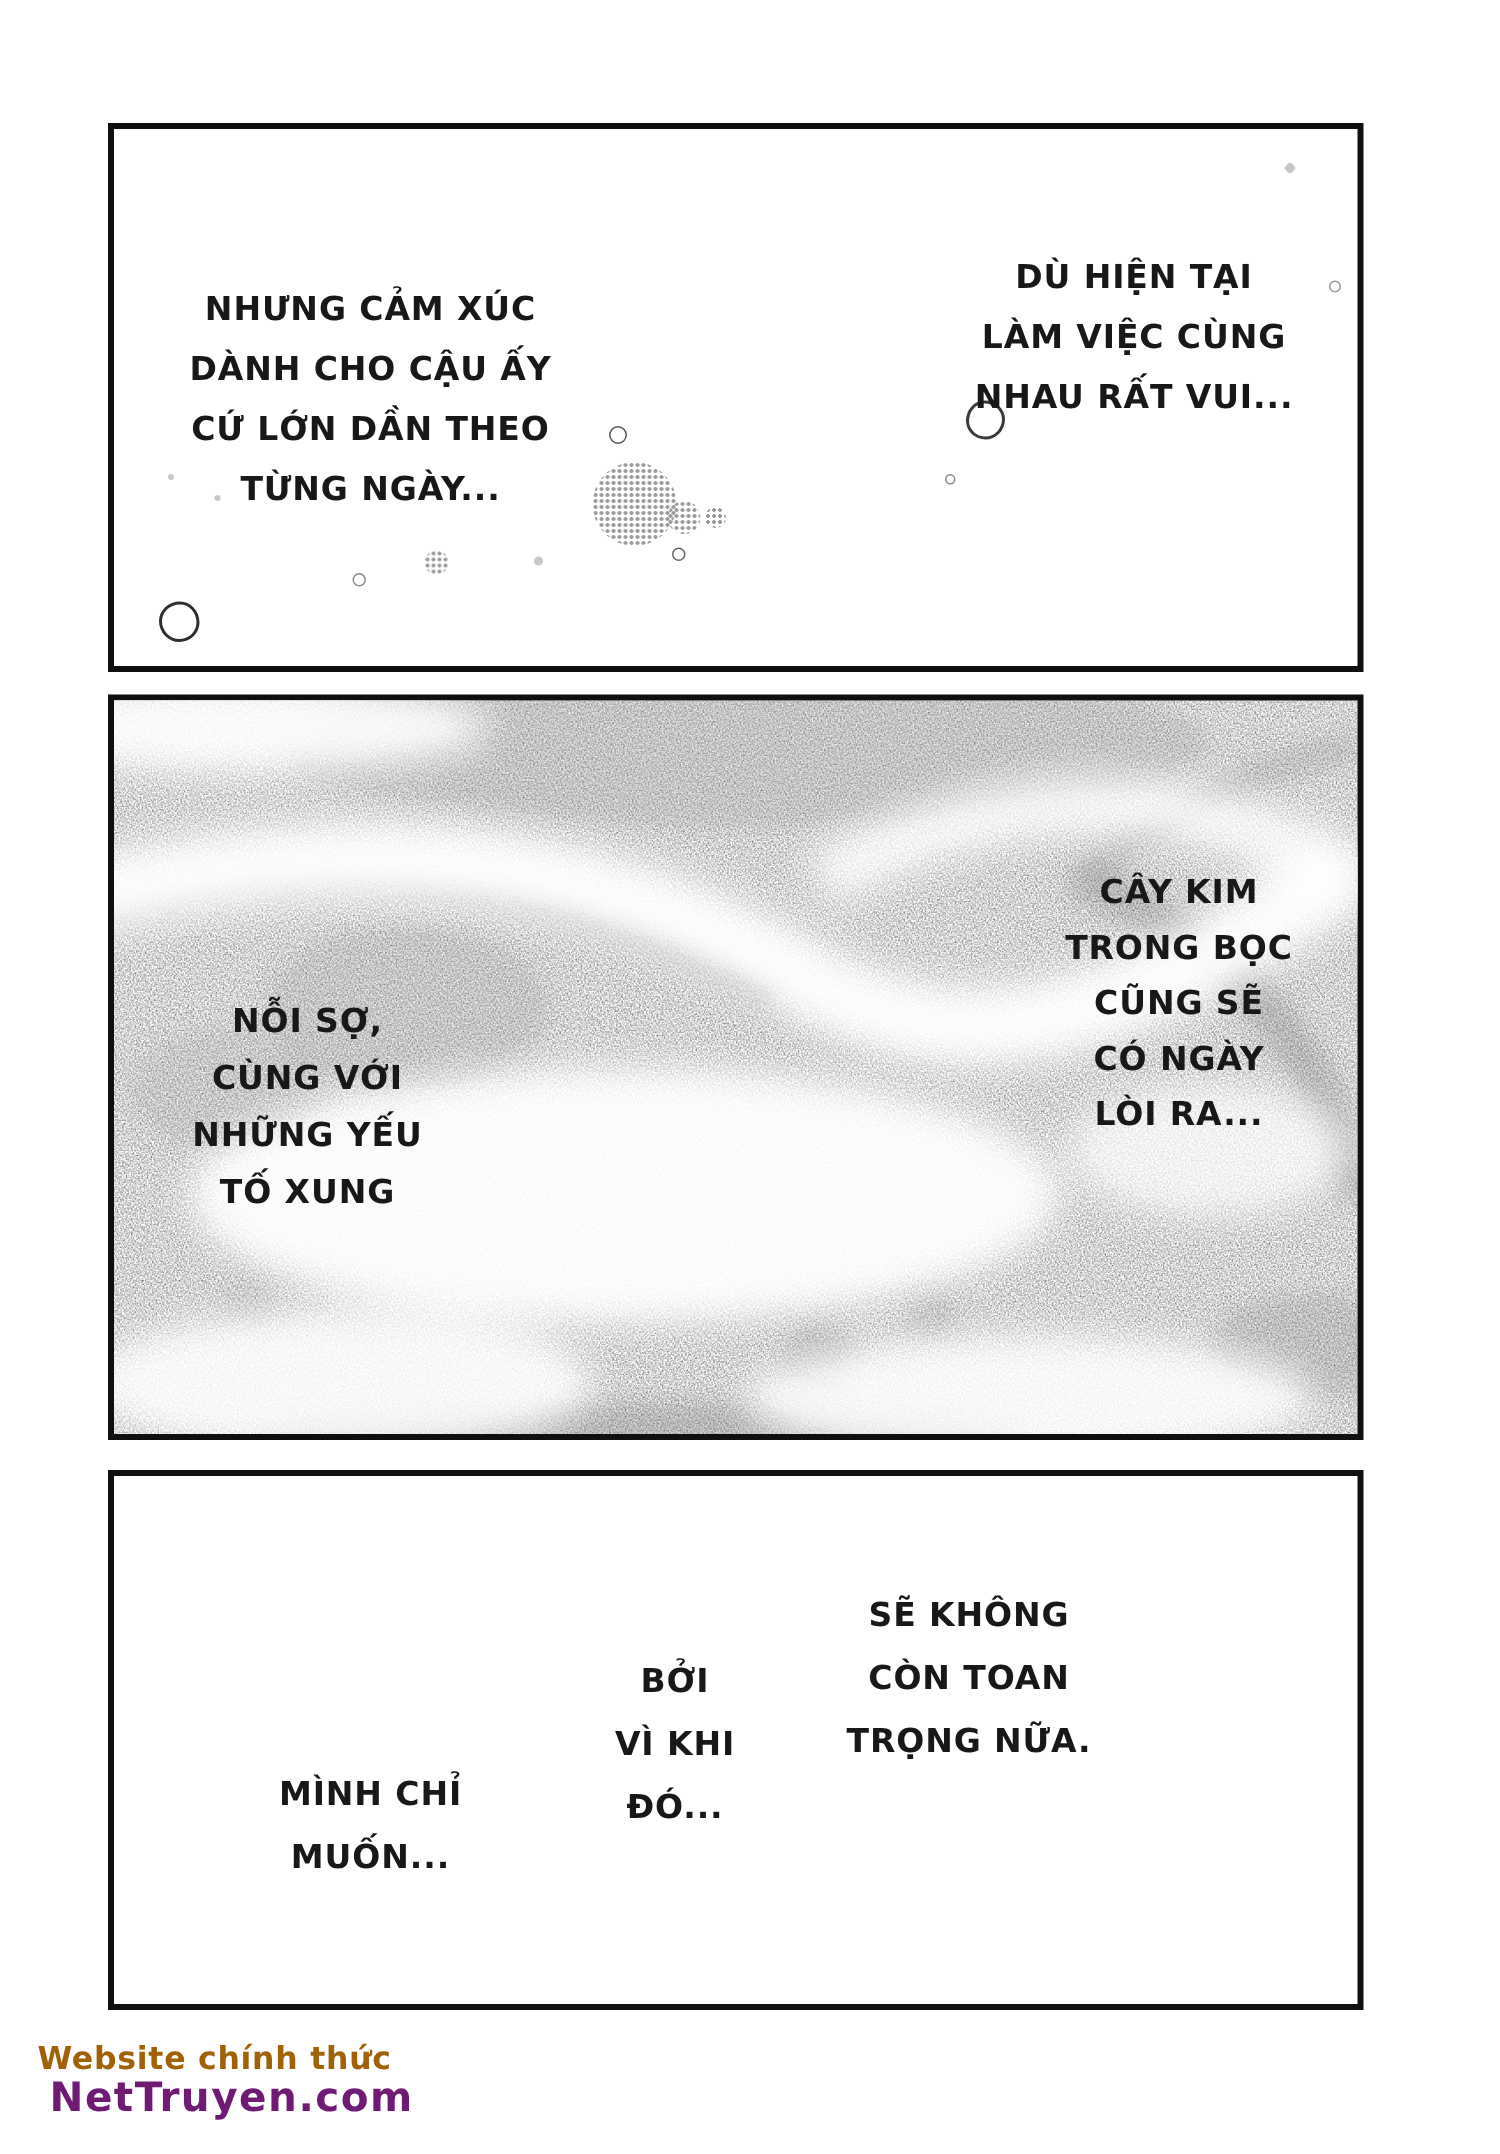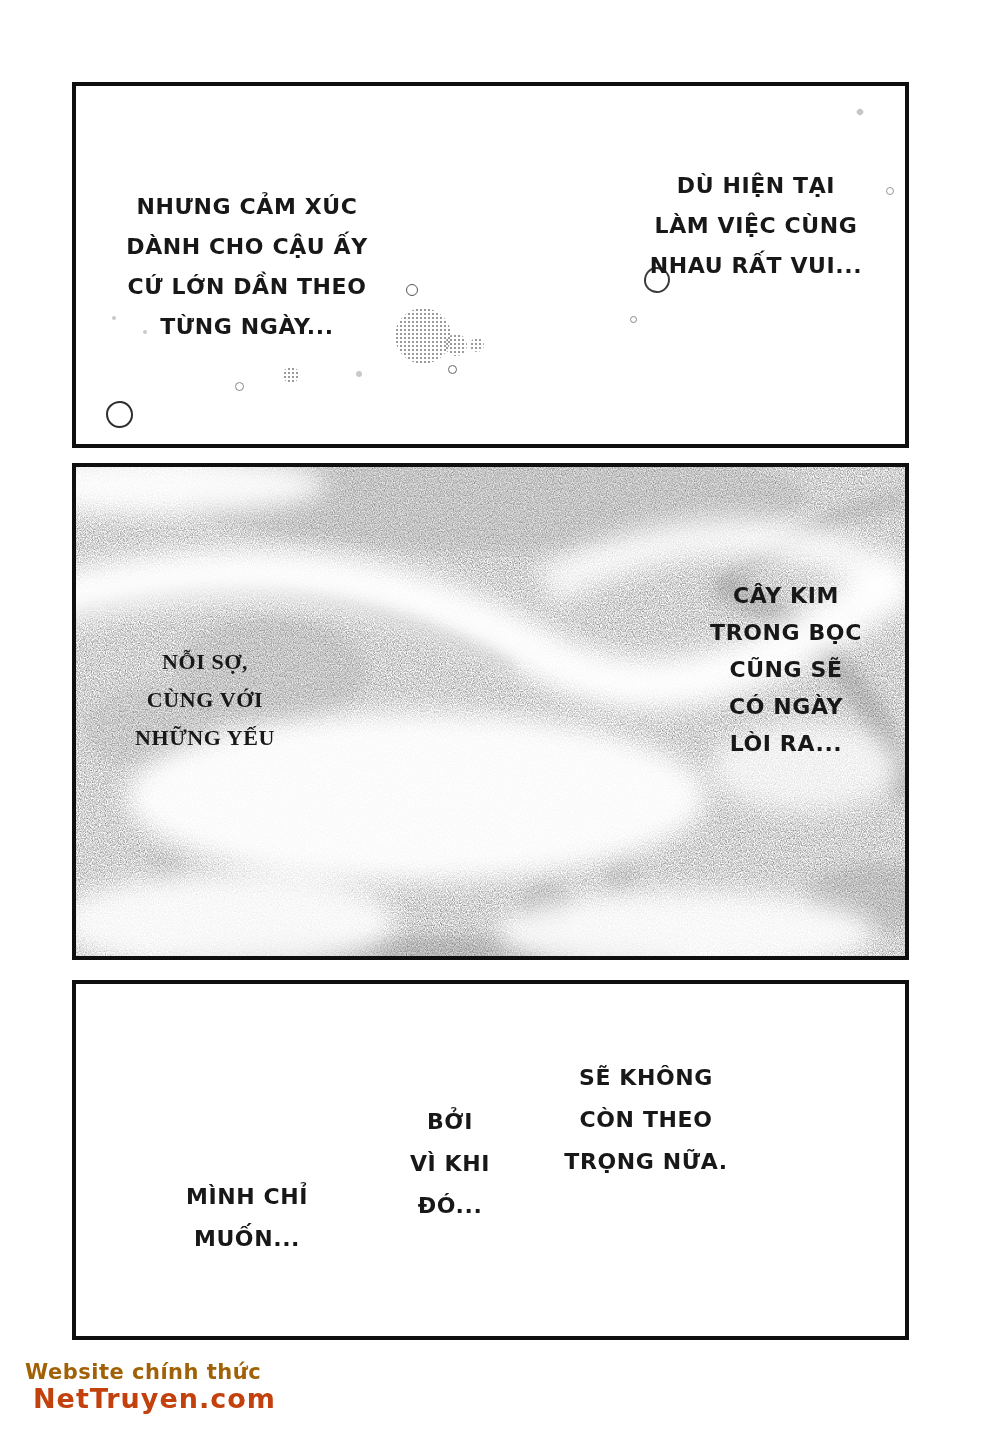--- a/index.html
+++ b/index.html
@@ -18,21 +18,21 @@
   .lh38 .line{line-height:38px;}
   .lh37 .line{line-height:37px;}
   .lh42 .line{line-height:42px;}
   .speck{position:absolute;border-radius:50%;z-index:2;}
   .outline{background:transparent;border:1.5px solid #666;}
   .halftone{background-image:radial-gradient(circle,#9a9a9a 1.1px,rgba(0,0,0,0) 1.45px);
             background-size:4px 4px;}
   .fillgrey{background:#c9c9c9;}
   .wm{position:absolute;z-index:5;font-weight:800;white-space:nowrap;}
   .wm1{left:25px;top:1360px;font-size:21px;letter-spacing:.5px;color:#a16207;}
-  .wm2{left:33px;top:1383px;font-size:27px;letter-spacing:1px;color:#c2410c;}
+  .wm2{left:33px;top:1383px;font-size:27px;letter-spacing:1px;color:#701a75;}
 </style>
 </head>
 <body>
 
 <div class="page">
 
   <section class="panel panel1">
 
     <div class="cap lh40" style="left:680px;top:80px;">
       <span class="line">DÙ HIỆN TẠI</span>
@@ -100,24 +100,25 @@
         <ellipse cx="80" cy="18" rx="170" ry="30" fill="#ffffff" opacity="0.9"></ellipse>
         <path d="M -30 135 C 170 82, 330 108, 465 188 C 560 238, 660 230, 828 108" stroke="#ffffff" stroke-width="52" fill="none" opacity="0.95"></path>
         <path d="M 470 120 C 600 52, 720 56, 828 118" stroke="#ffffff" stroke-width="40" fill="none" opacity="0.8"></path>
         <ellipse cx="340" cy="330" rx="290" ry="85" fill="#ffffff" opacity="0.92"></ellipse>
         <ellipse cx="150" cy="455" rx="170" ry="48" fill="#ffffff" opacity="0.85"></ellipse>
         <ellipse cx="610" cy="465" rx="190" ry="42" fill="#ffffff" opacity="0.85"></ellipse>
         <ellipse cx="730" cy="300" rx="95" ry="45" fill="#ffffff" opacity="0.7"></ellipse>
       </g>
     </svg>
 
-    <div class="cap lh38" style="left:129px;top:176px;font-family:Liberation Serif, serif;">
+    <div class="cap lh38" style="left:129px;top:196px;">
       <span class="line">NỖI SỢ,</span>
       <span class="line">CÙNG VỚI</span>
       <span class="line">NHỮNG YẾU</span>
+      <span class="line">TỐ XUNG</span>
     </div>
 
 
     <div class="cap lh37" style="left:710px;top:110px;">
       <span class="line">CÂY KIM</span>
       <span class="line">TRONG BỌC</span>
       <span class="line">CŨNG SẼ</span>
       <span class="line">CÓ NGÀY</span>
       <span class="line">LÒI RA...</span>
     </div>
@@ -131,21 +132,21 @@
     </div>
 
     <div class="cap lh42" style="left:374px;top:117px;">
       <span class="line">BỞI</span>
       <span class="line">VÌ KHI</span>
       <span class="line">ĐÓ...</span>
     </div>
 
     <div class="cap lh42" style="left:570px;top:73px;">
       <span class="line">SẼ KHÔNG</span>
-      <span class="line">CÒN THEO</span>
+      <span class="line">CÒN TOAN</span>
       <span class="line">TRỌNG NỮA.</span>
     </div>
   </section>
 
   <footer>
     <div class="wm wm1">Website chính thức</div>
     <div class="wm wm2">NetTruyen.com</div>
   </footer>
 
 </div>

